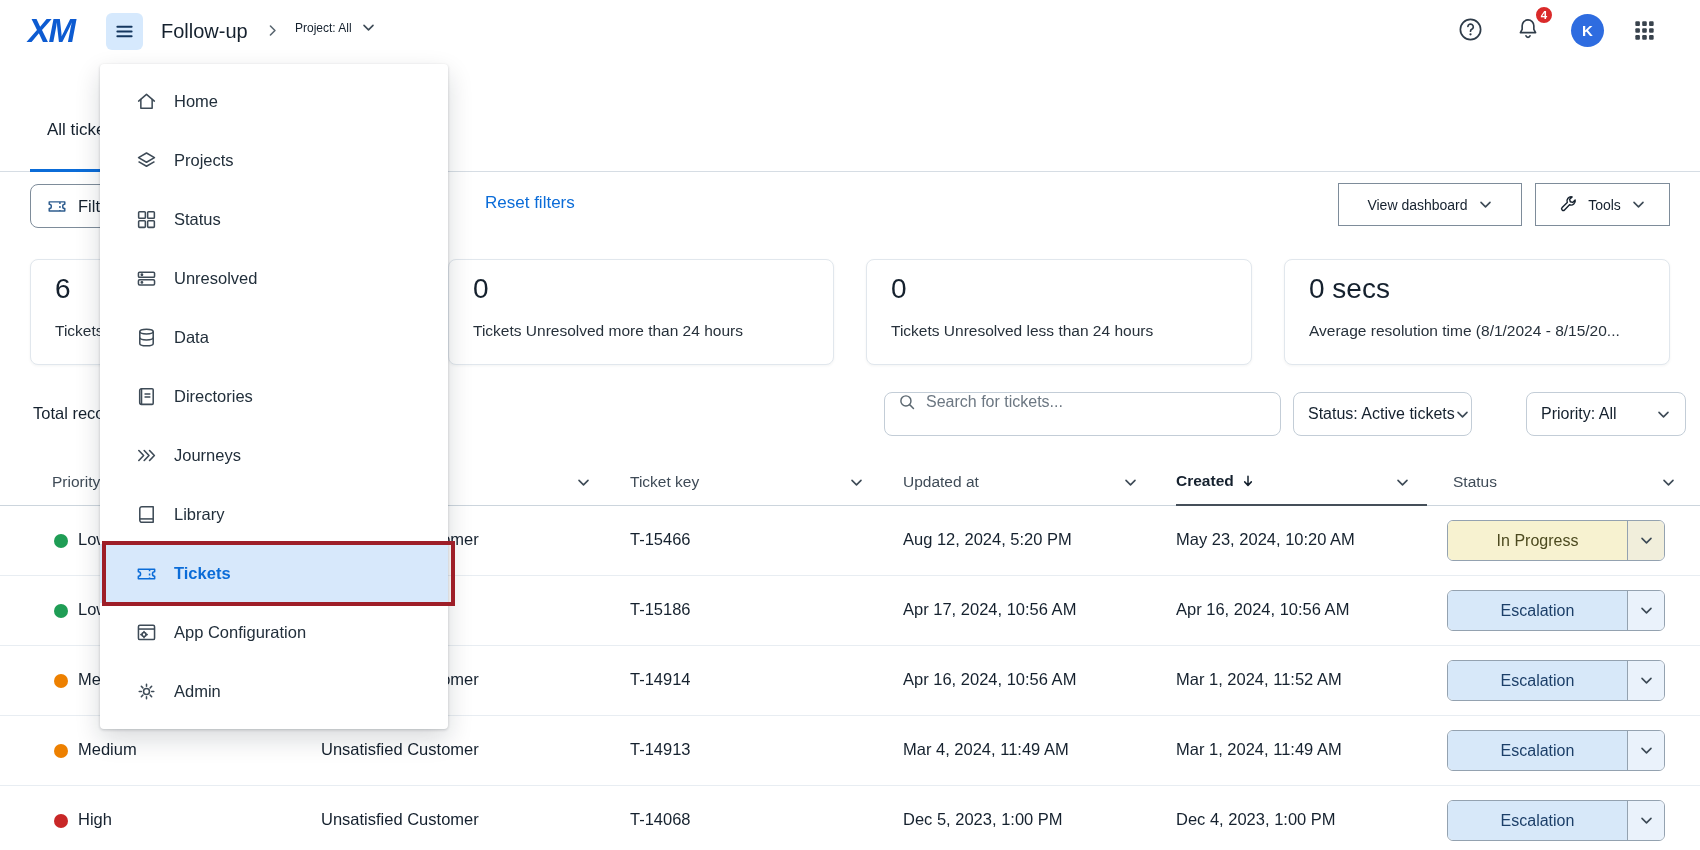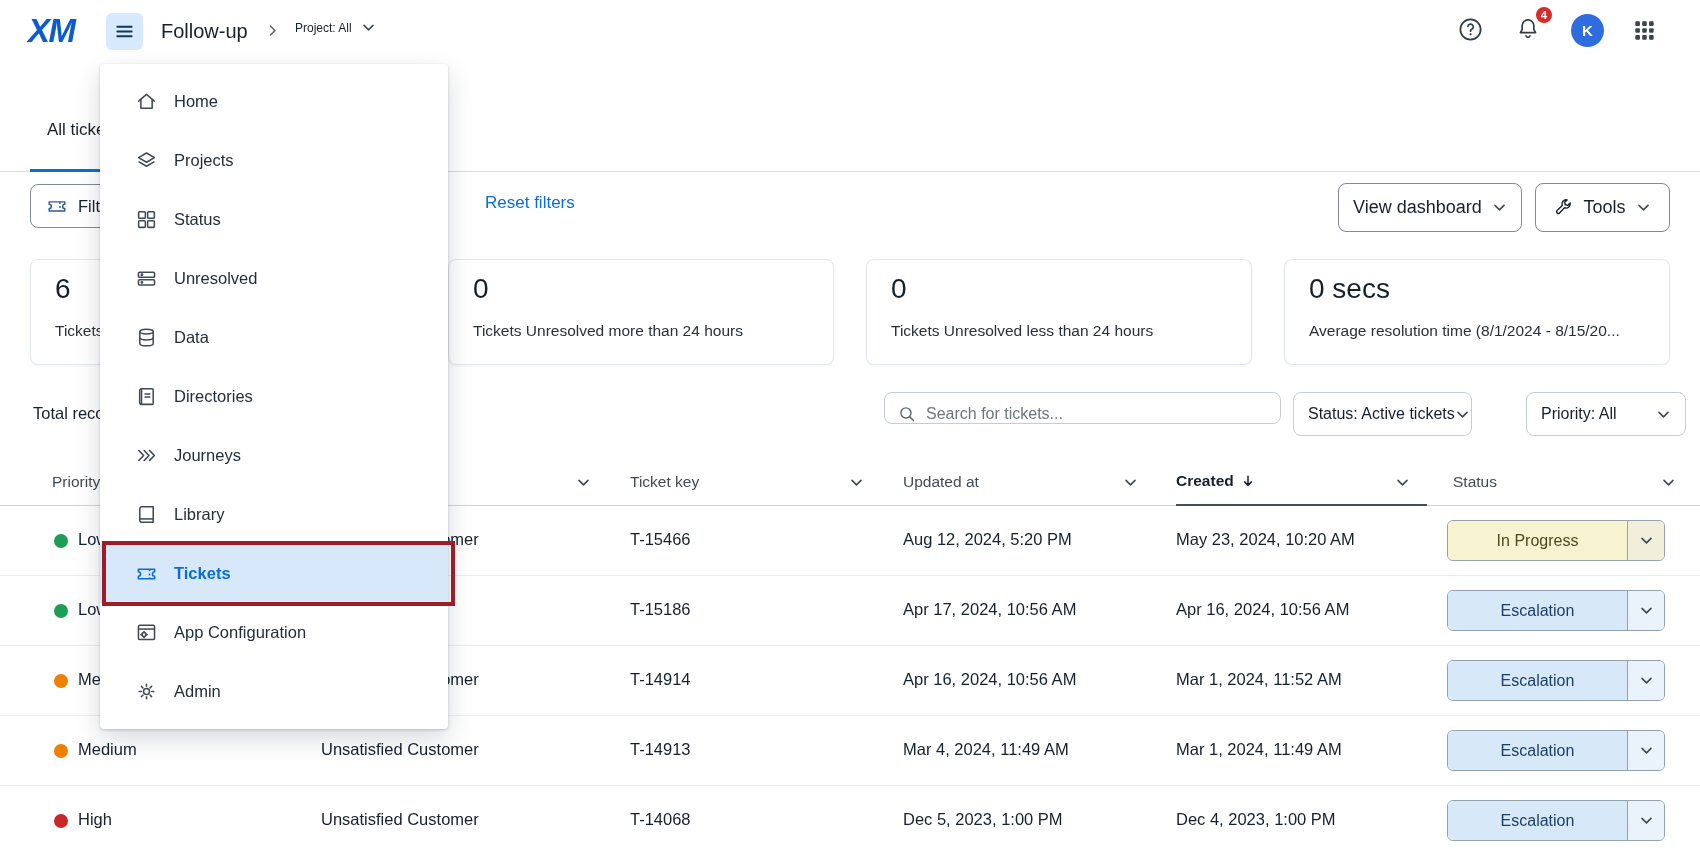--- a/index.html
+++ b/index.html
@@ -22,32 +22,32 @@
   .waffle-btn{left:1632px;top:18px}
 
   
   .tabs-divider{position:absolute;left:0;top:171px;width:1700px;height:1px;background:#d6dde4;z-index:1}
   .tab{position:absolute;left:30px;top:112px;height:60px;padding:8px 17px 0;border-bottom:3px solid #0b6cd8;font-size:17px;z-index:2;cursor:pointer;white-space:nowrap}
 
   
   .filter-btn{position:absolute;left:30px;top:184px;height:44px;width:140px;background:#fff;border:1px solid #7e8c9a;border-radius:8px;display:flex;align-items:center;gap:10px;padding:0 15px;font-size:16.5px;cursor:pointer;z-index:2;white-space:nowrap}
   .filter-btn .ticon{color:#2f5d8f;display:flex}
   .reset-link{position:absolute;left:485px;top:193px;font-size:17px;color:#0b6cd8;cursor:pointer;z-index:2}
-  .btn{background:#fff;border:1px solid #7e8c9a;border-radius:8px;display:flex;align-items:center;justify-content:center;gap:10px;font-size:18px;cursor:pointer;position:absolute;top:183px;height:49px;z-index:2;white-space:nowrap}
+  .btn{background:#fff;border:1px solid #7e8c9a;border-radius:0;display:flex;align-items:center;justify-content:center;gap:10px;font-size:14px;cursor:pointer;position:absolute;top:183px;height:43px;z-index:2;white-space:nowrap}
   .view-dash{left:1338px;width:184px}
   .tools-btn{left:1535px;width:135px}
 
   
   .stat-card{position:absolute;top:259px;height:106px;width:386px;border:1px solid #e1e7ed;border-radius:8px;background:#fff;box-shadow:0 1px 3px rgba(20,30,40,.05);padding:13px 24px;z-index:2}
   .stat-value{font-size:28px;color:#15212e;white-space:nowrap}
   .stat-label{font-size:15.5px;color:#27313b;margin-top:17px;white-space:nowrap;overflow:hidden}
 
   
   .total-records{position:absolute;left:33px;top:404px;font-size:16.5px;z-index:2;white-space:nowrap}
-  .search-box{position:absolute;left:884px;top:392px;width:397px;height:32px;border:1px solid #c3cdd7;border-radius:8px;background:#fff;display:flex;align-items:flex-start;padding:12px 13px;gap:10px;z-index:2}
+  .search-box{position:absolute;left:884px;top:392px;width:397px;height:44px;border:1px solid #c3cdd7;border-radius:8px;background:#fff;display:flex;align-items:flex-start;padding:0 13px;gap:10px;z-index:2}
   .search-box .sicon{display:flex}
   .search-box input{border:none;outline:none;font-size:16px;color:#38424e;flex:1;font-family:inherit;background:transparent}
   .search-box input::placeholder{color:#6c7782}
   .dropdown-btn{position:absolute;top:392px;height:44px;border:1px solid #c3cdd7;border-radius:8px;background:#fff;display:flex;align-items:center;justify-content:space-between;padding:0 14px;font-size:16px;cursor:pointer;z-index:2;white-space:nowrap}
   .status-filter{left:1293px;width:179px}
   .priority-filter{left:1526px;width:160px}
 
   
   .thead{position:absolute;left:0;top:460px;width:1700px;height:46px;border-bottom:1px solid #ccd5dd;z-index:2}
   .th-label{position:absolute;top:13px;font-size:15.5px;color:#3f4b57;white-space:nowrap;cursor:pointer}

